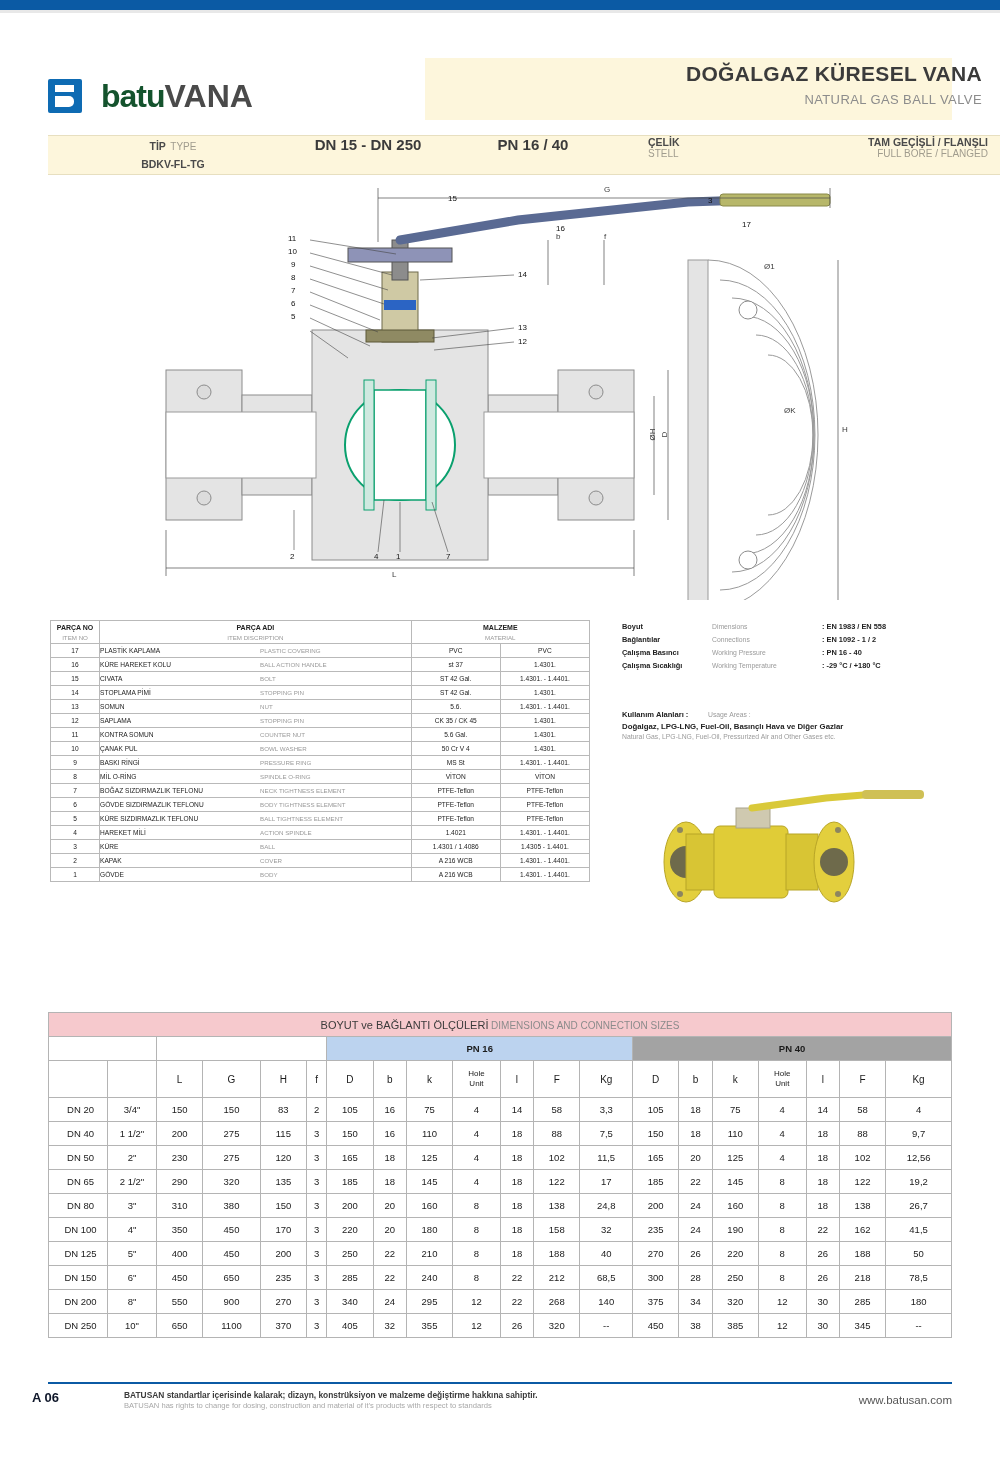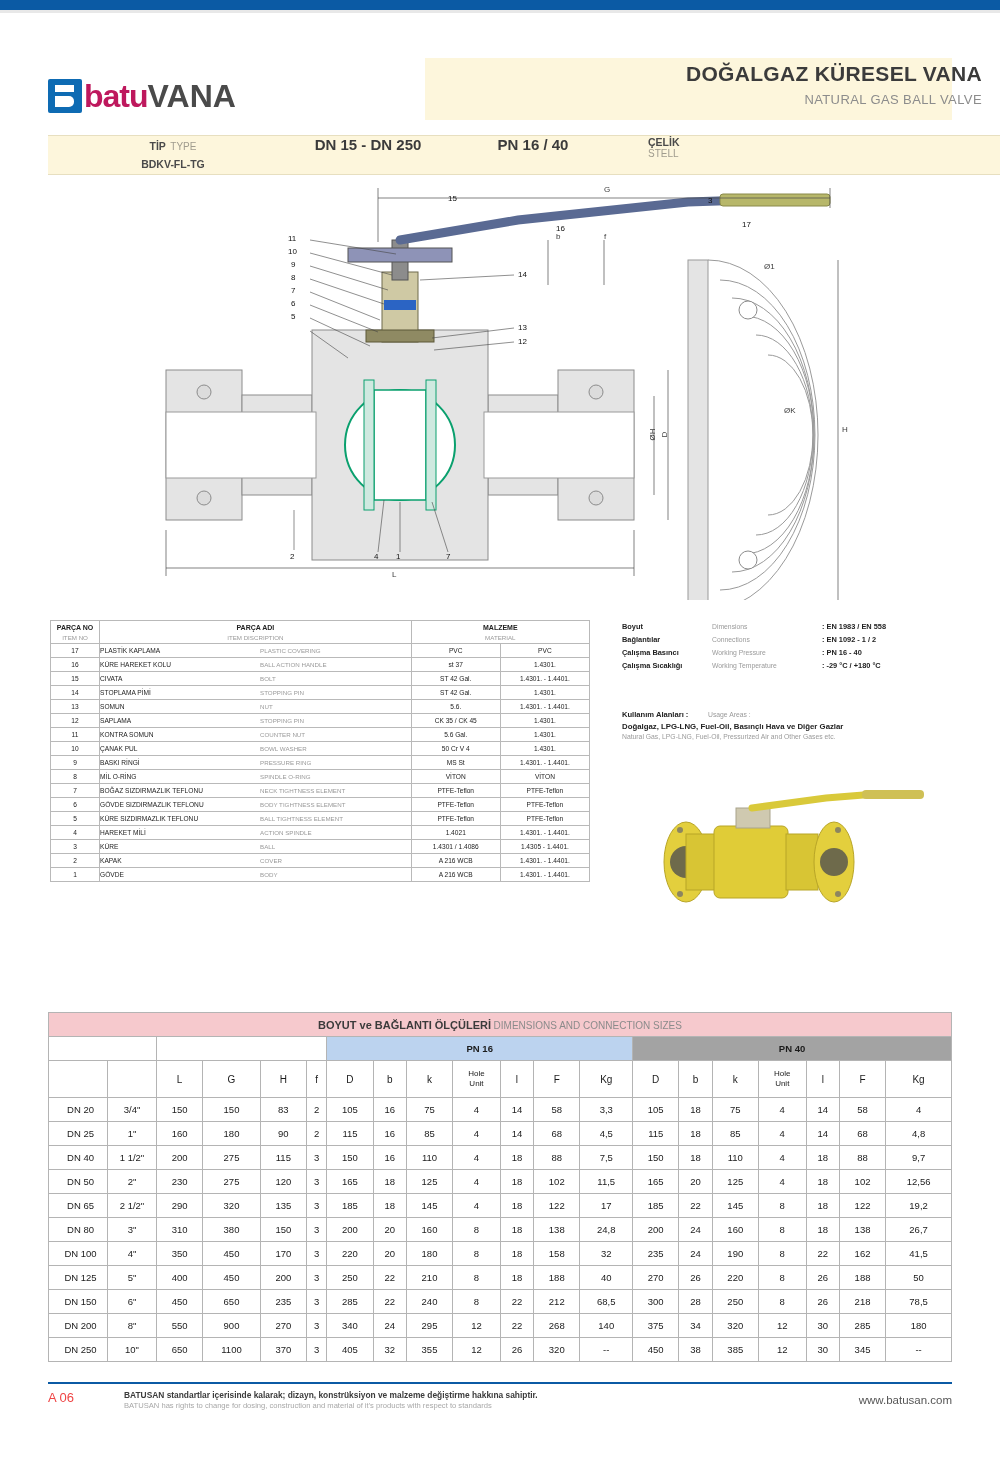--- a/index.html
+++ b/index.html
@@ -6,21 +6,21 @@
   body{width:1000px;height:1457px;font-family:"Liberation Sans",sans-serif;color:#231f20;position:relative;overflow:hidden;}
   .page{position:absolute;left:0;top:0;width:1000px;height:1457px;}
   .topbar{position:absolute;left:0;top:0;width:1000px;height:10px;background:#0b5aa4;}
   .topbar2{position:absolute;left:0;top:10px;width:1000px;height:3px;background:#e8e8e8;}
 
   
   .logo{position:absolute;left:48px;top:78px;height:36px;display:flex;align-items:center;}
   .logo-mark{width:34px;height:34px;background:#0e6bb3;position:relative;border-radius:2px;}
   .logo-mark:before{content:"";position:absolute;left:7px;top:6px;width:19px;height:7px;background:#fff;}
   .logo-mark:after{content:"";position:absolute;left:7px;top:17px;width:19px;height:11px;background:#fff;border-radius:0 5px 5px 0;}
-  .logo-batu{font-size:32px;font-weight:bold;color:#be185d;letter-spacing:-1px;margin-left:2px;text-align:center;}
+  .logo-batu{font-size:32px;font-weight:bold;color:#14532d;letter-spacing:-1px;margin-left:19px;text-align:center;}
   .logo-vana{font-size:32px;font-weight:bold;color:#4a4a4a;letter-spacing:0px;}
 
   .title-box{position:absolute;left:425px;top:58px;width:527px;height:62px;background:#fdf6dc;}
   .title-tr{position:absolute;right:18px;top:62px;font-size:21px;font-weight:bold;color:#3b3b3b;letter-spacing:.3px;}
   .title-en{position:absolute;right:18px;top:92px;font-size:13px;color:#8c8c8c;letter-spacing:.4px;}
 
   
   .spec{position:absolute;left:48px;top:135px;width:999px;height:38px;background:#fdf6dc;border-top:1px solid #e7dfc0;border-bottom:1px solid #e7dfc0;}
   .spec .cell{position:absolute;top:0;height:38px;}
   .lbl-tr{font-size:10.5px;font-weight:bold;color:#4a4a4a;}
@@ -59,33 +59,33 @@
   .use-en{position:absolute;left:86px;top:89px;font-size:6.8px;color:#9a9a9a;}
   .use-l1{position:absolute;left:0;top:100px;font-size:7.8px;font-weight:bold;color:#222;}
   .use-l2{position:absolute;left:0;top:111px;font-size:6.8px;color:#9a9a9a;}
 
   .photo{position:absolute;left:626px;top:790px;width:310px;height:130px;}
 
   
   .dimtbl{position:absolute;left:48px;top:1012px;width:904px;border-collapse:collapse;}
   .dimtbl td{border:1px solid #b4b4b4;font-size:9.5px;text-align:center;height:21px;color:#1b1b1b;}
   .band{background:#f6c9cd;font-weight:bold;height:24px;}
-  .band .tr{font-size:11px;font-weight:bold;color:#3b3b3b;}
+  .band .tr{font-size:11px;font-weight:normal;color:#3b3b3b;}
   .band .en{font-size:10px;color:#8b8b8b;font-weight:normal;}
   .pn16{background:#bcd3ef;font-size:12px;font-weight:bold;color:#3b3b3b;height:22px;}
   .pn40{background:#a3a3a3;font-size:12px;font-weight:bold;color:#3b3b3b;height:22px;}
   .colhdr td{height:34px;font-size:10px;background:#fff;}
   .colhdr .two{font-size:8px;line-height:10px;}
   .dn{text-align:left;padding-left:6px;font-size:9.5px;}
   .dn2{text-align:center;font-size:9px;}
   .nb{border:none;}
 
   
   .fline{position:absolute;left:48px;top:1382px;width:904px;height:2px;background:#0b5aa4;}
-  .fcode{position:absolute;left:48px;top:1390px;font-size:13px;font-weight:normal;color:#ef4444;}
+  .fcode{position:absolute;left:32px;top:1390px;font-size:13px;font-weight:bold;color:#0f172a;}
   .fnote1{position:absolute;left:124px;top:1390px;font-size:8.4px;font-weight:bold;color:#3b3b3b;}
   .fnote2{position:absolute;left:124px;top:1401px;font-size:7.6px;color:#a8a8a8;}
   .fweb{position:absolute;right:48px;top:1394px;font-size:11.5px;color:#555;}
 </style>
 </head>
 <body>
 
 <div class="page">
 
   <div class="topbar"></div>
@@ -105,20 +105,24 @@
     <div class="cell c1">
       <span class="lbl-tr">TİP</span>
       <span class="lbl-en">TYPE</span>
       <div class="lbl-tr" style="margin-top:4px">BDKV-FL-TG</div>
     </div>
     <div class="cell c2 val-big">DN 15 - DN 250</div>
     <div class="cell c3 val-big">PN 16 / 40</div>
     <div class="cell c4">
       <div class="lbl-tr">ÇELİK</div>
       <div class="lbl-en">STELL</div>
+    </div>
+    <div class="cell c5">
+      <div class="lbl-tr">TAM GEÇİŞLİ / FLANŞLI</div>
+      <div class="lbl-en">FULL BORE / FLANGED</div>
     </div>
   </div>
 
   <div class="drawing">
     <svg width="904" height="420" viewBox="0 0 904 420">
 
       <g stroke="#8c8c8c" fill="#e4e4e4" stroke-width="1">
         <rect x="118" y="190" width="76" height="150"></rect>
         <rect x="194" y="215" width="70" height="100"></rect>
         <rect x="440" y="215" width="70" height="100"></rect>
@@ -457,42 +461,20 @@
           <td>3,3</td>
           <td>105</td>
           <td>18</td>
           <td>75</td>
           <td>4</td>
           <td>14</td>
           <td>58</td>
           <td>4</td>
         </tr>
         <tr>
-          <td class="dn">DN 25</td>
-          <td class="dn2">1"</td>
-          <td>160</td>
-          <td>180</td>
-          <td>90</td>
-          <td>2</td>
-          <td>115</td>
-          <td>16</td>
-          <td>85</td>
-          <td>4</td>
-          <td>14</td>
-          <td>68</td>
-          <td>4,5</td>
-          <td>115</td>
-          <td>18</td>
-          <td>85</td>
-          <td>4</td>
-          <td>14</td>
-          <td>68</td>
-          <td>4,8</td>
-        </tr>
-        <tr>
           <td class="dn">DN 40</td>
           <td class="dn2">1 1/2"</td>
           <td>200</td>
           <td>275</td>
           <td>115</td>
           <td>3</td>
           <td>150</td>
           <td>16</td>
           <td>110</td>
           <td>4</td>

